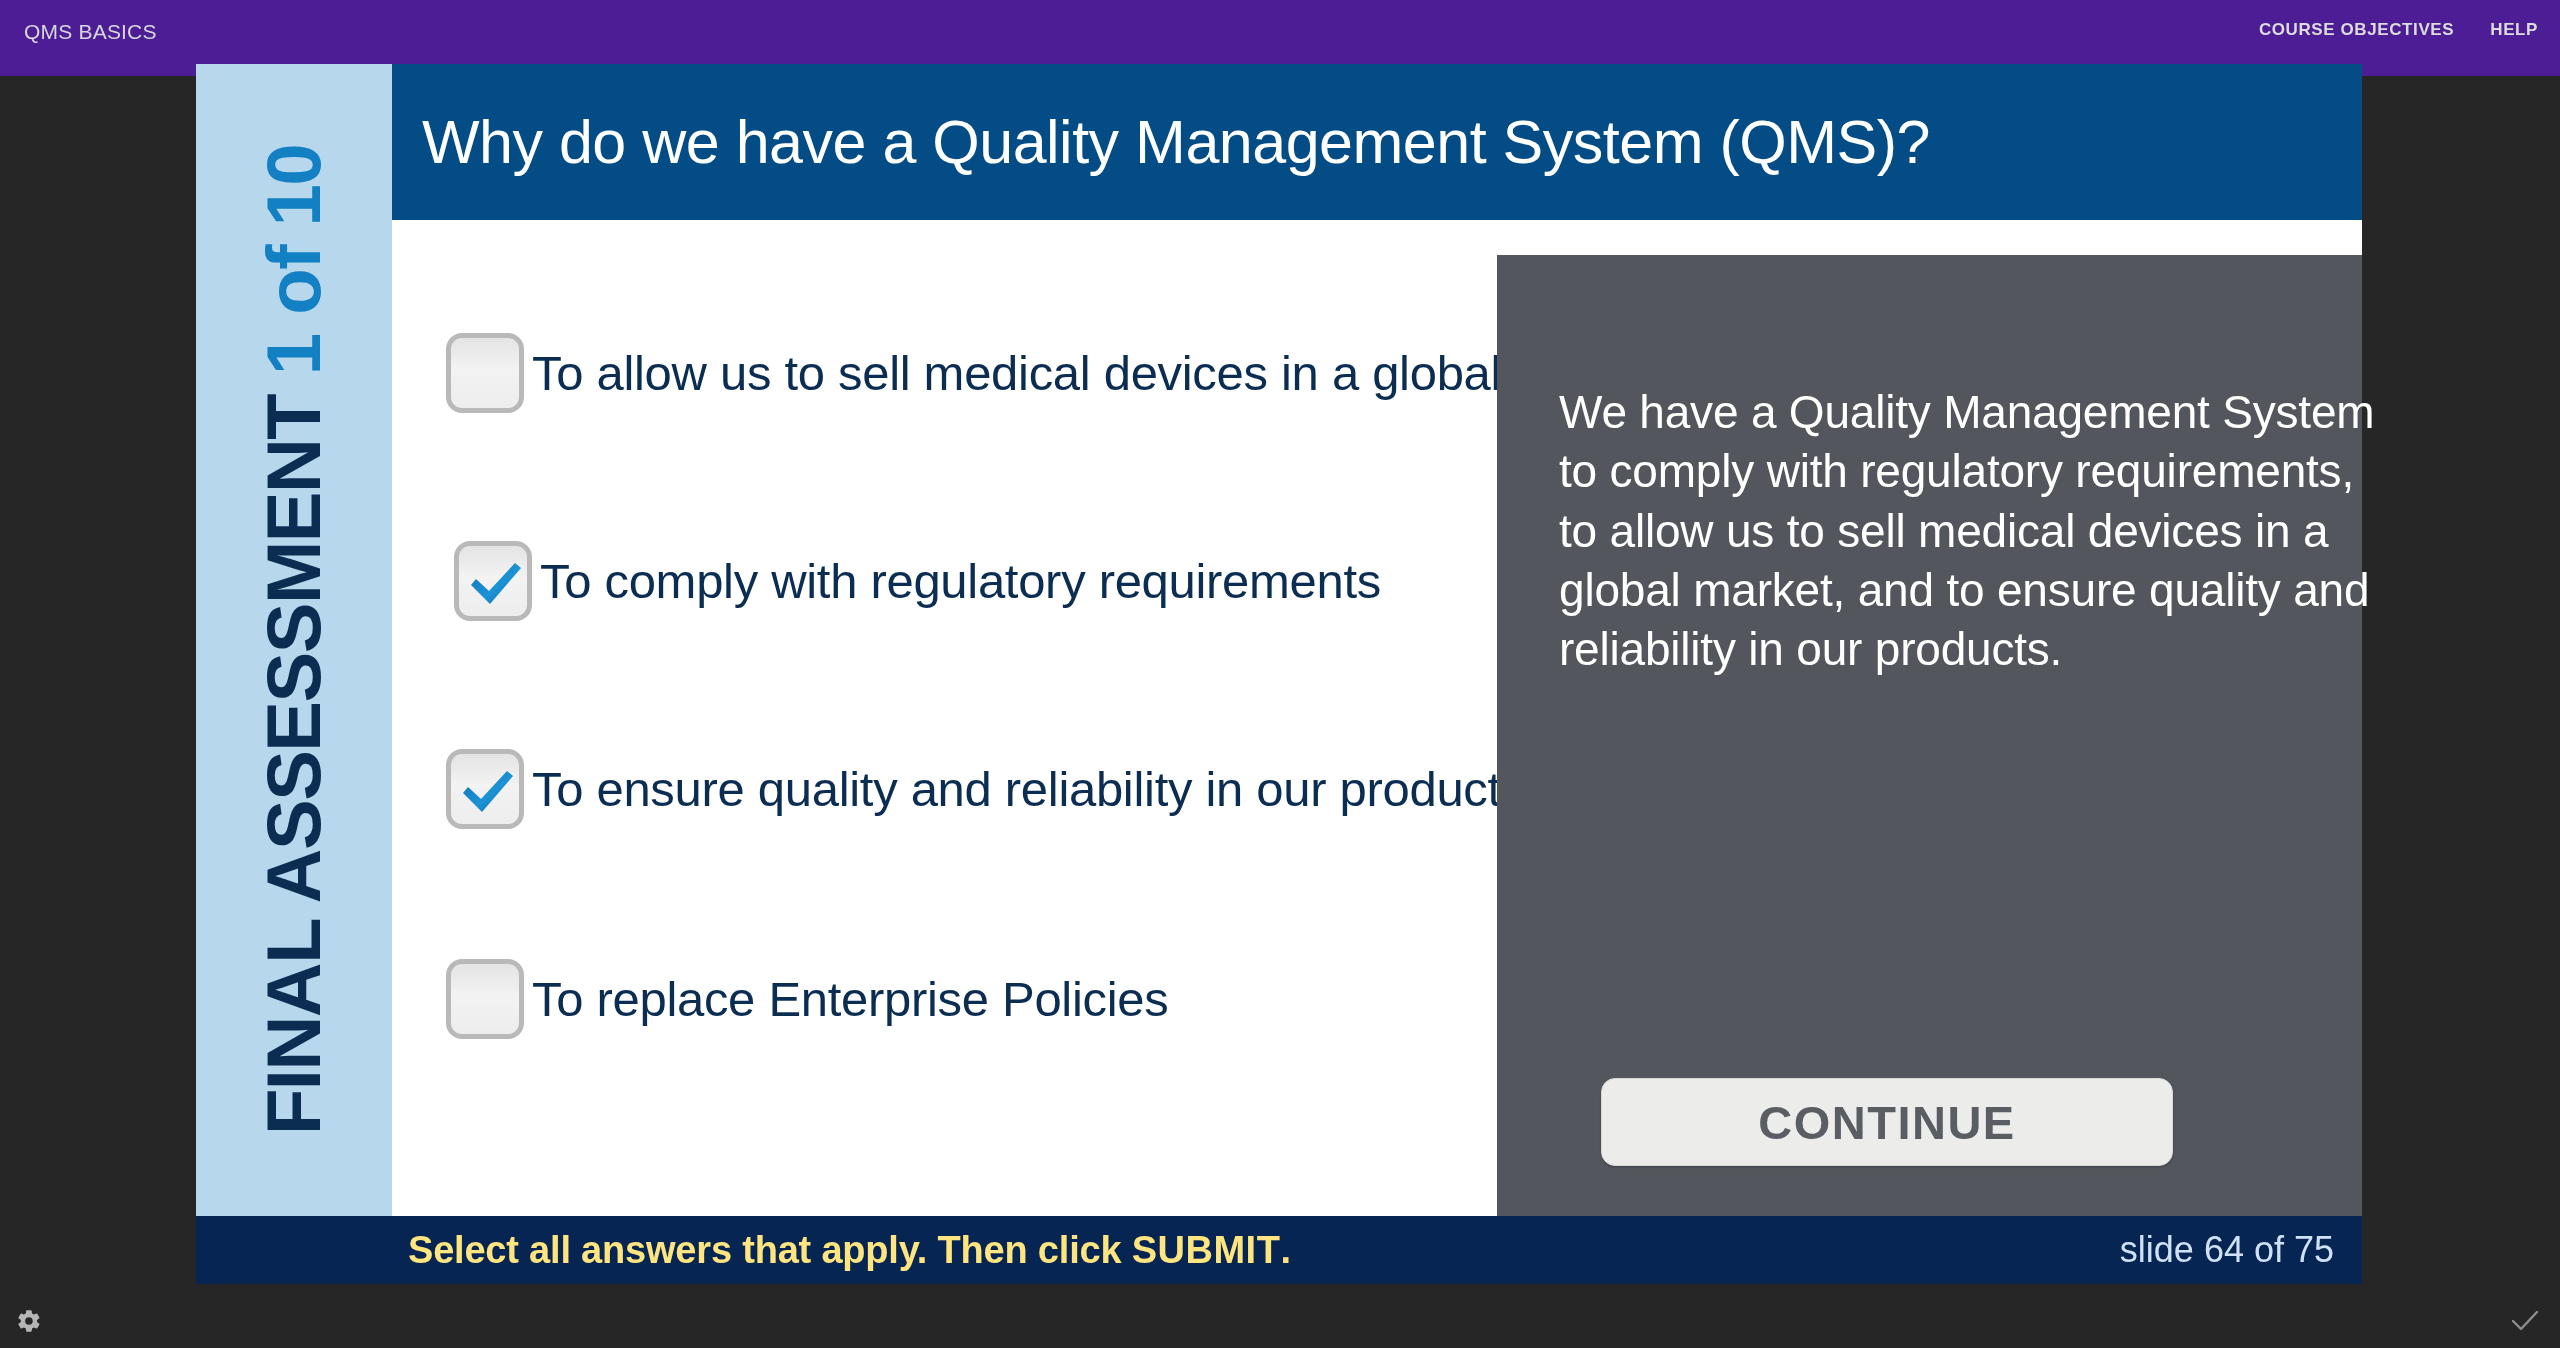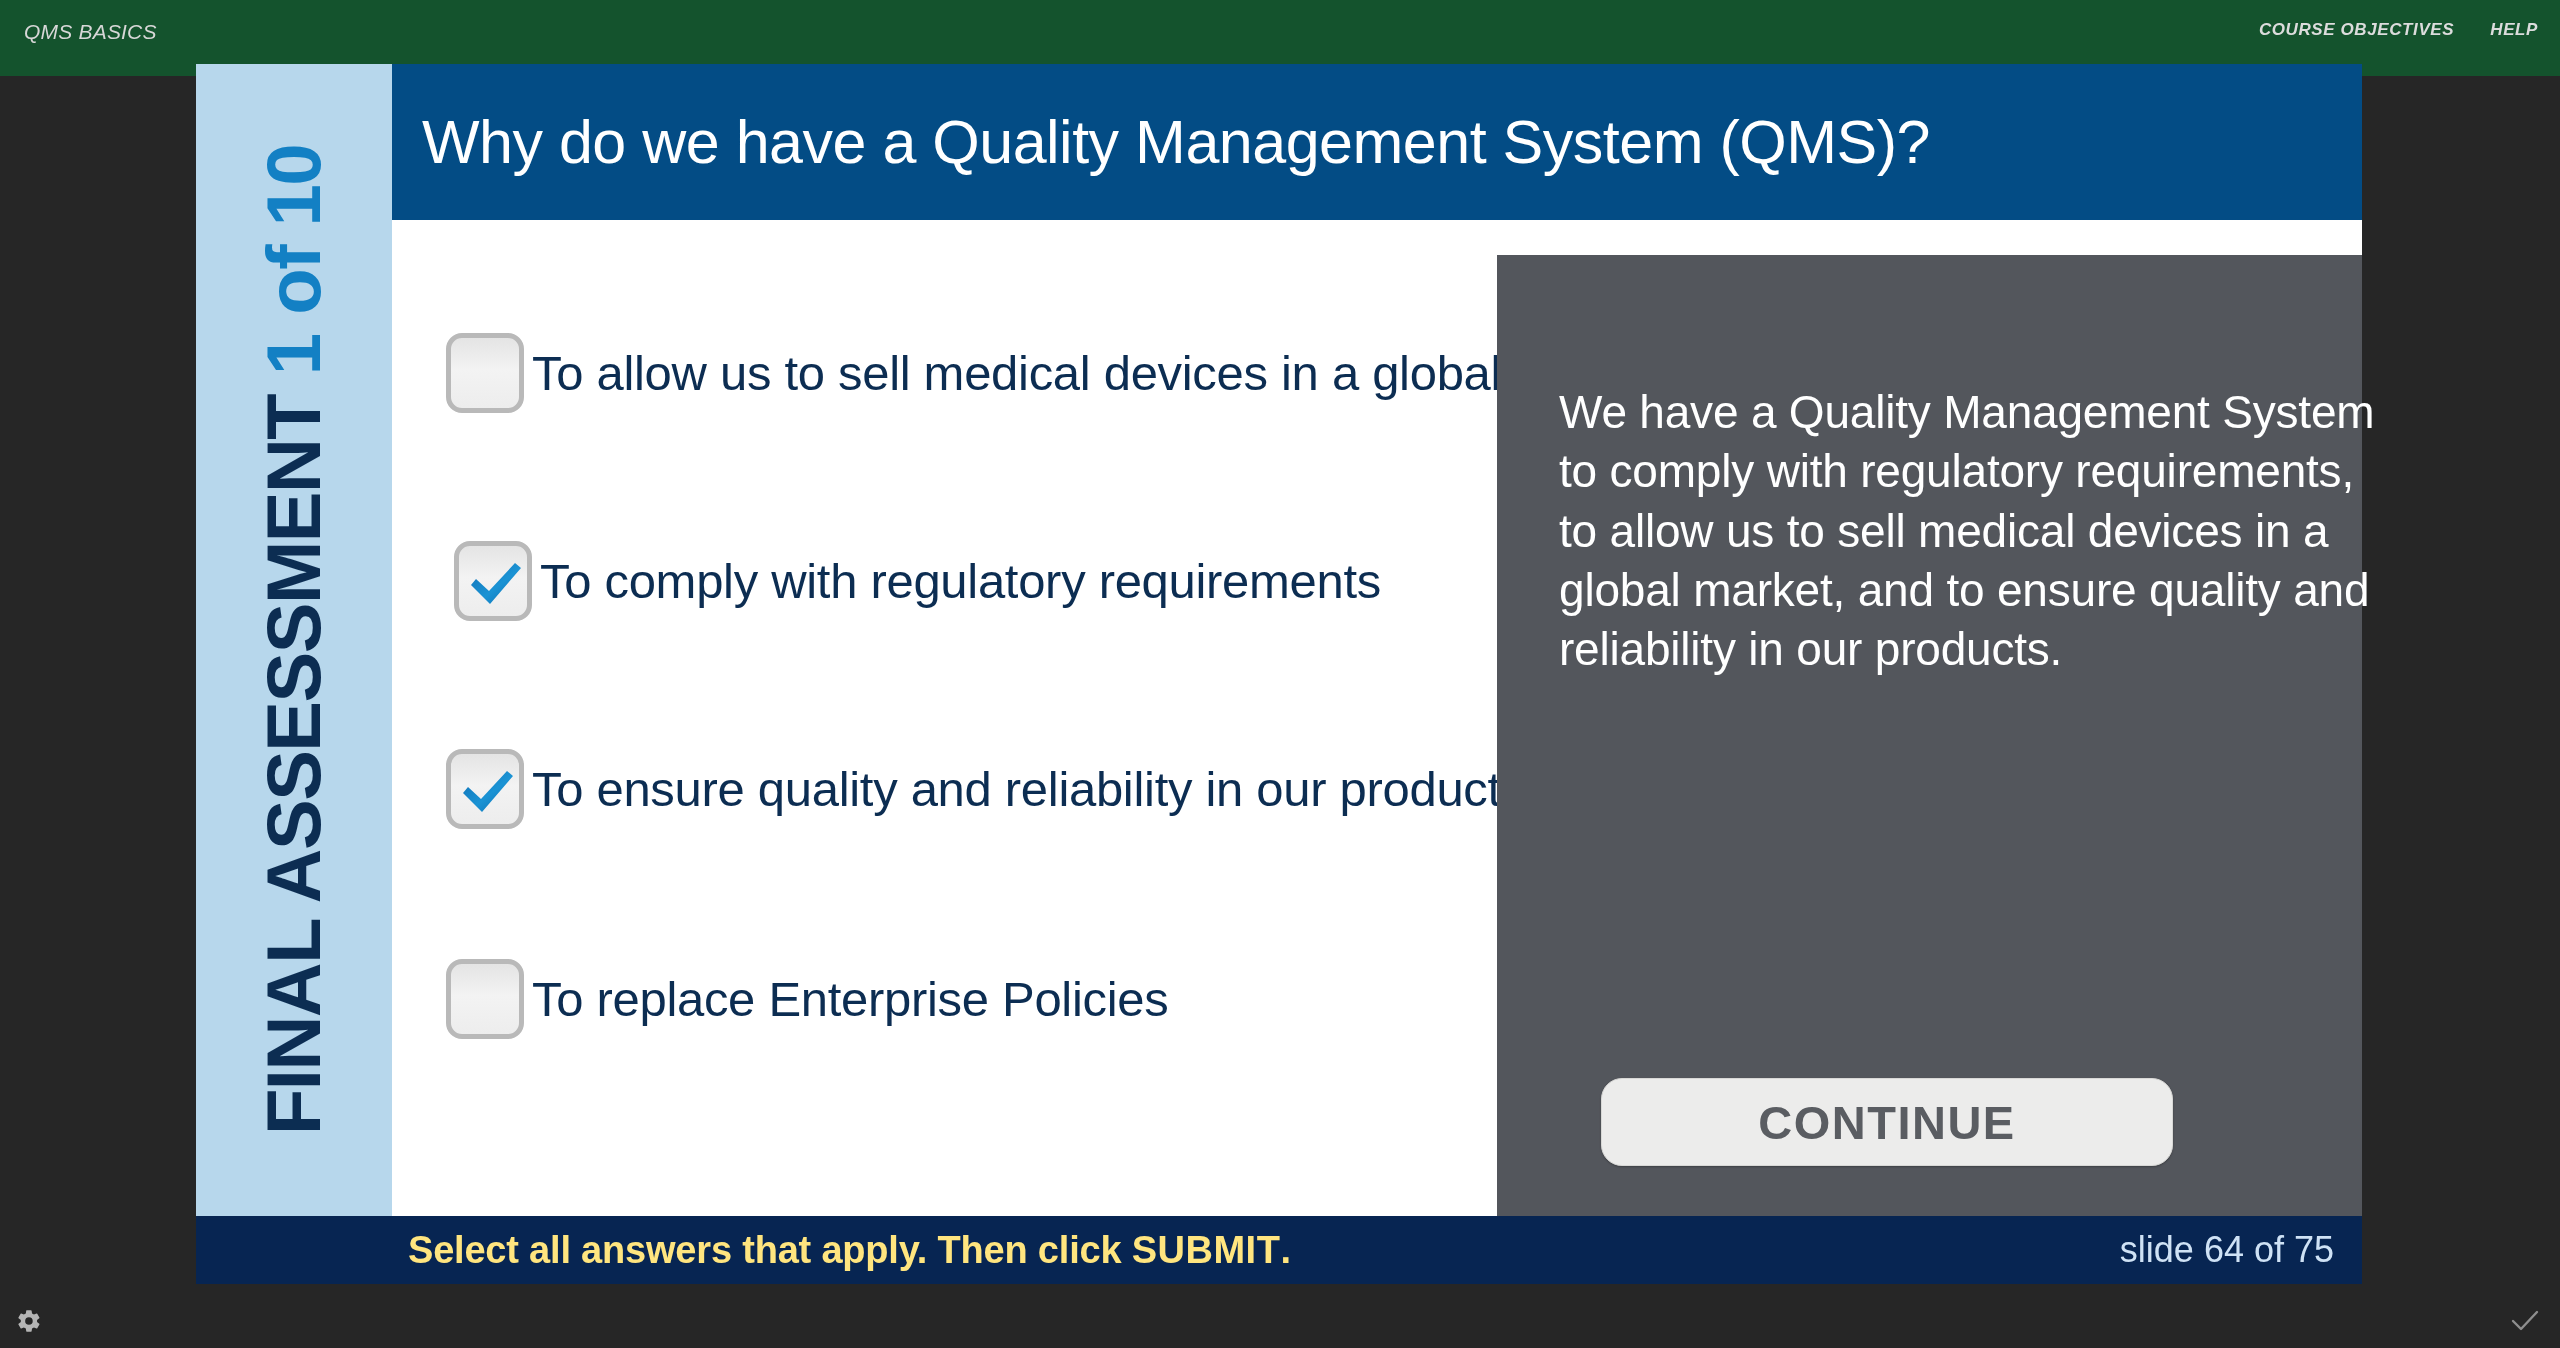--- a/index.html
+++ b/index.html
@@ -17,22 +17,21 @@
     width: 2560px;
     height: 1348px;
     background: #262626;
   }
 
   
   .topbar {
     position: absolute;
     left: 0; top: 0;
     width: 2560px; height: 76px;
-    background: #14532d;
-    font-style: italic;
+    background: #4c1d95;
   }
   .topbar-title {
     position: absolute;
     left: 24px; top: 20px;
     font-size: 21px;
     letter-spacing: 0.2px;
     color: #d7d7d7;
     white-space: nowrap;
   }
   .topbar-links {
@@ -191,21 +190,21 @@
     font-size: 46px;
     line-height: 1.29;
     color: #ffffff;
     letter-spacing: -0.2px;
     margin-left: 36px;
   }
   .continue-btn {
     position: absolute;
     left: 104px; bottom: 50px;
     width: 572px; height: 88px;
-    border-radius: 21px;
+    border-radius: 14px;
     background: #ececeb;
     border: 1px solid #d8d8d6;
     box-shadow: 0 1px 2px rgba(0,0,0,0.25);
     display: flex;
     align-items: center;
     justify-content: center;
   }
   .continue-label {
     font-size: 47px;
     font-weight: bold;

